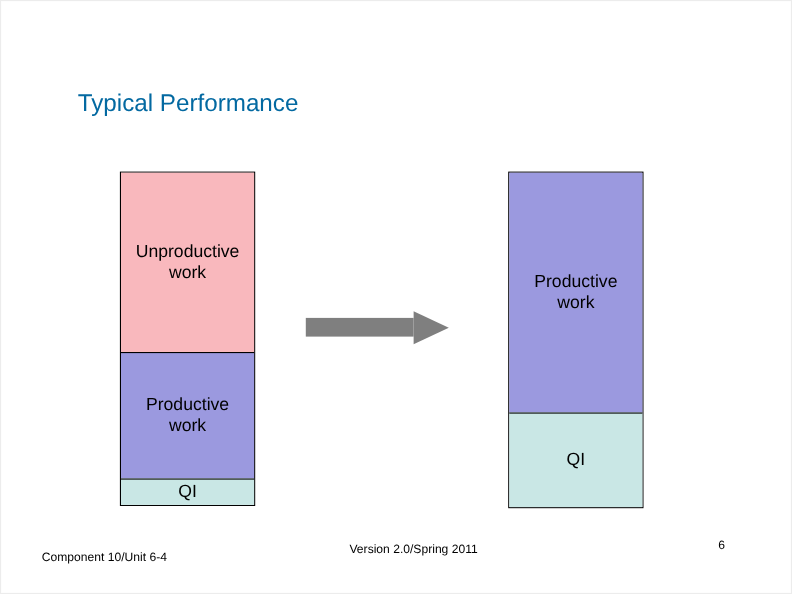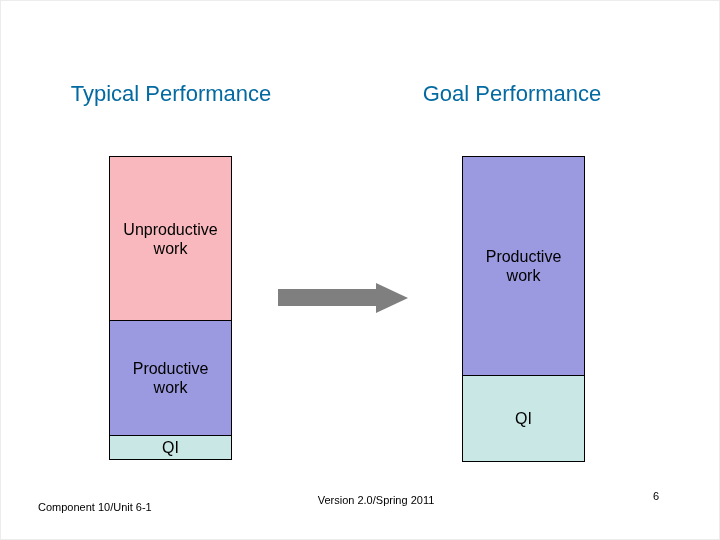--- a/index.html
+++ b/index.html
@@ -69,21 +69,20 @@
   }
   .line { display: block; }
 </style>
 </head>
 <body>
 
 <div class="slide">
 
   <div class="title title-left">Typical Performance</div>
 
-  <div class="title title-right">Goal Performance</div>
 
   <div class="bar bar-left">
     <div class="segment" style="background-color: rgb(249, 184, 189); height: 163px;">
       <span class="line">Unproductive</span>
       <span class="line">work</span>
     </div>
     <div class="segment" style="background-color: rgb(155, 153, 223); height: 114px;">
       <span class="line">Productive</span>
       <span class="line">work</span>
     </div>
@@ -100,21 +99,21 @@
   <div class="bar bar-right">
     <div class="segment" style="background-color: rgb(155, 153, 223); height: 218px;">
       <span class="line">Productive</span>
       <span class="line">work</span>
     </div>
     <div class="segment" style="background-color: rgb(201, 231, 229); height: 85px;">
       <span class="line">QI</span>
     </div>
   </div>
 
-  <div class="footer-left">Component 10/Unit 6-1</div>
+  <div class="footer-left">Component 10/Unit 6-4</div>
 
   <div class="footer-center">
     <span class="line">Version 2.0/Spring 2011</span>
   </div>
 
   <div class="page-number">6</div>
 
 </div>
 
 </body></html>

